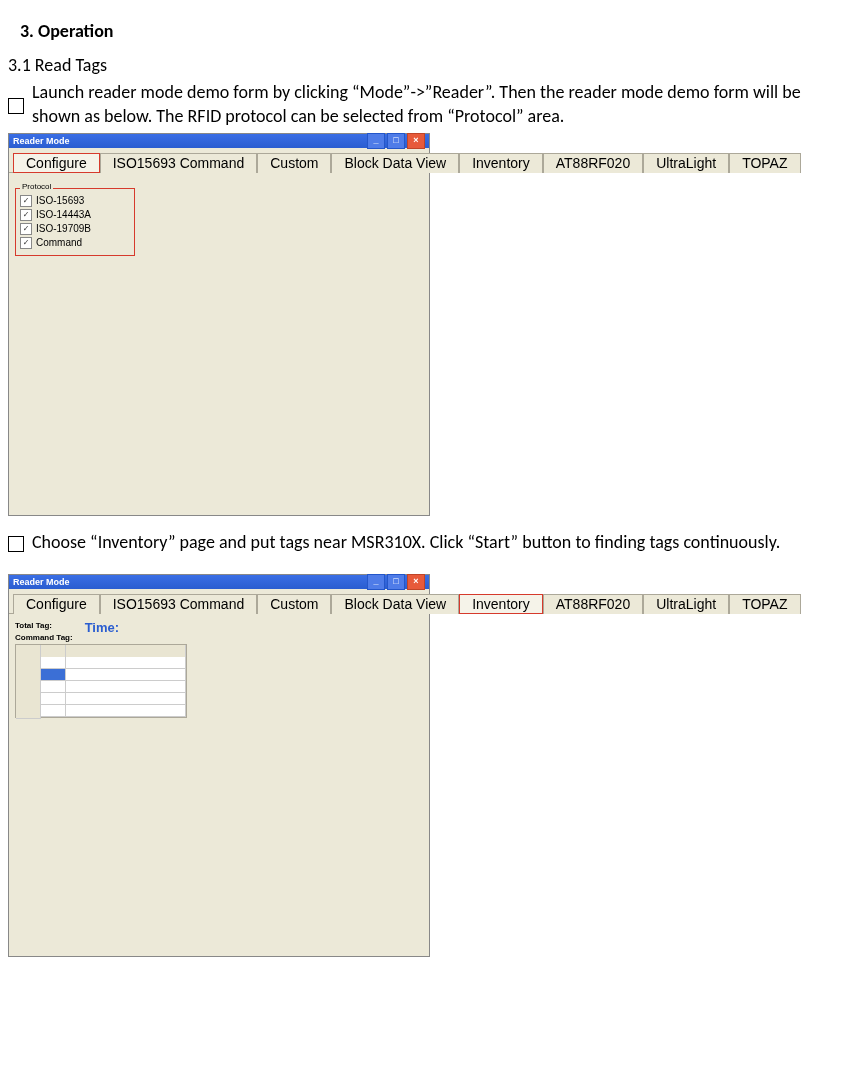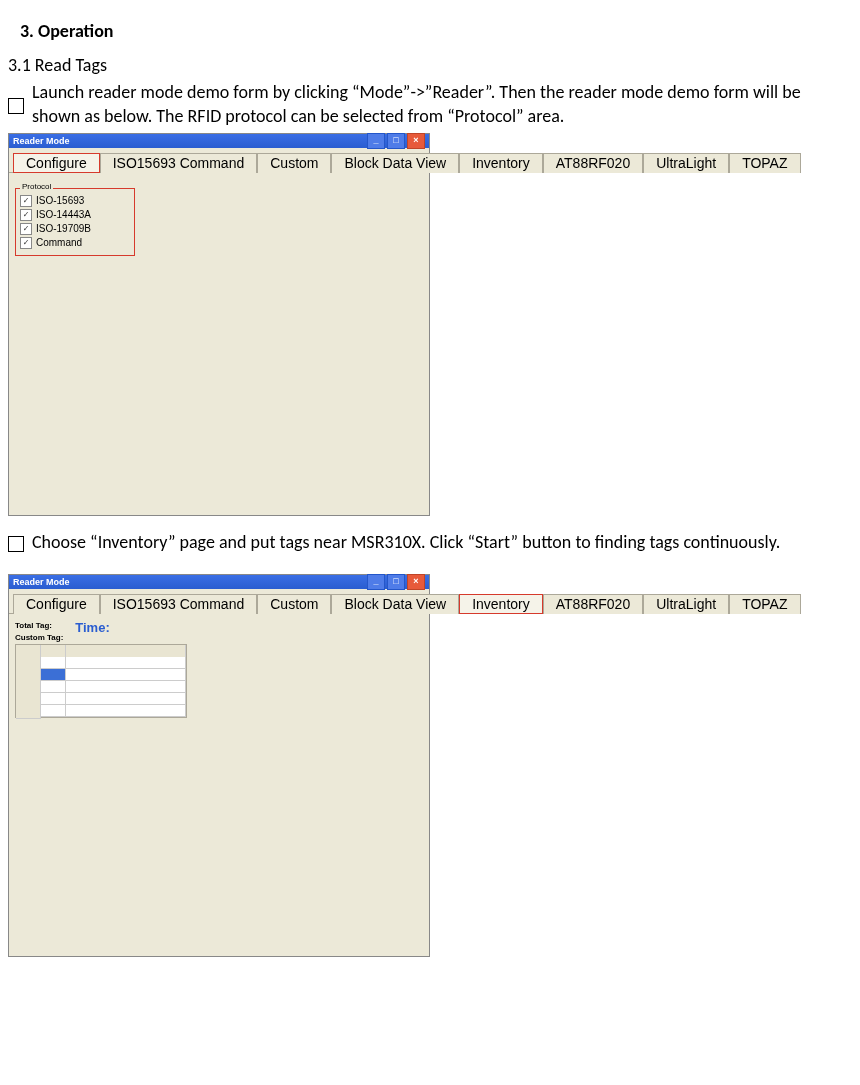--- a/index.html
+++ b/index.html
@@ -192,21 +192,21 @@
     <div class="tab">Block Data View</div>
     <div class="tab active hl">Inventory</div>
     <div class="tab">AT88RF020</div>
     <div class="tab">UltraLight</div>
     <div class="tab">TOPAZ</div>
   </div>
   <div class="panel2">
     <div style="display:flex; gap:12px; align-items:flex-start;">
       <div class="info-col">
         <div>Total Tag:</div>
-        <div>Custom Tag:</div>
+        <div>Command Tag:</div>
       </div>
       <div class="time-label">Time:</div>
     </div>
 
     <div class="grid">
       <div class="grid-row">
         <div class="grid-cell hdr"></div>
         <div class="grid-cell hdr"></div>
         <div class="grid-cell hdr wide"></div>
       </div>

